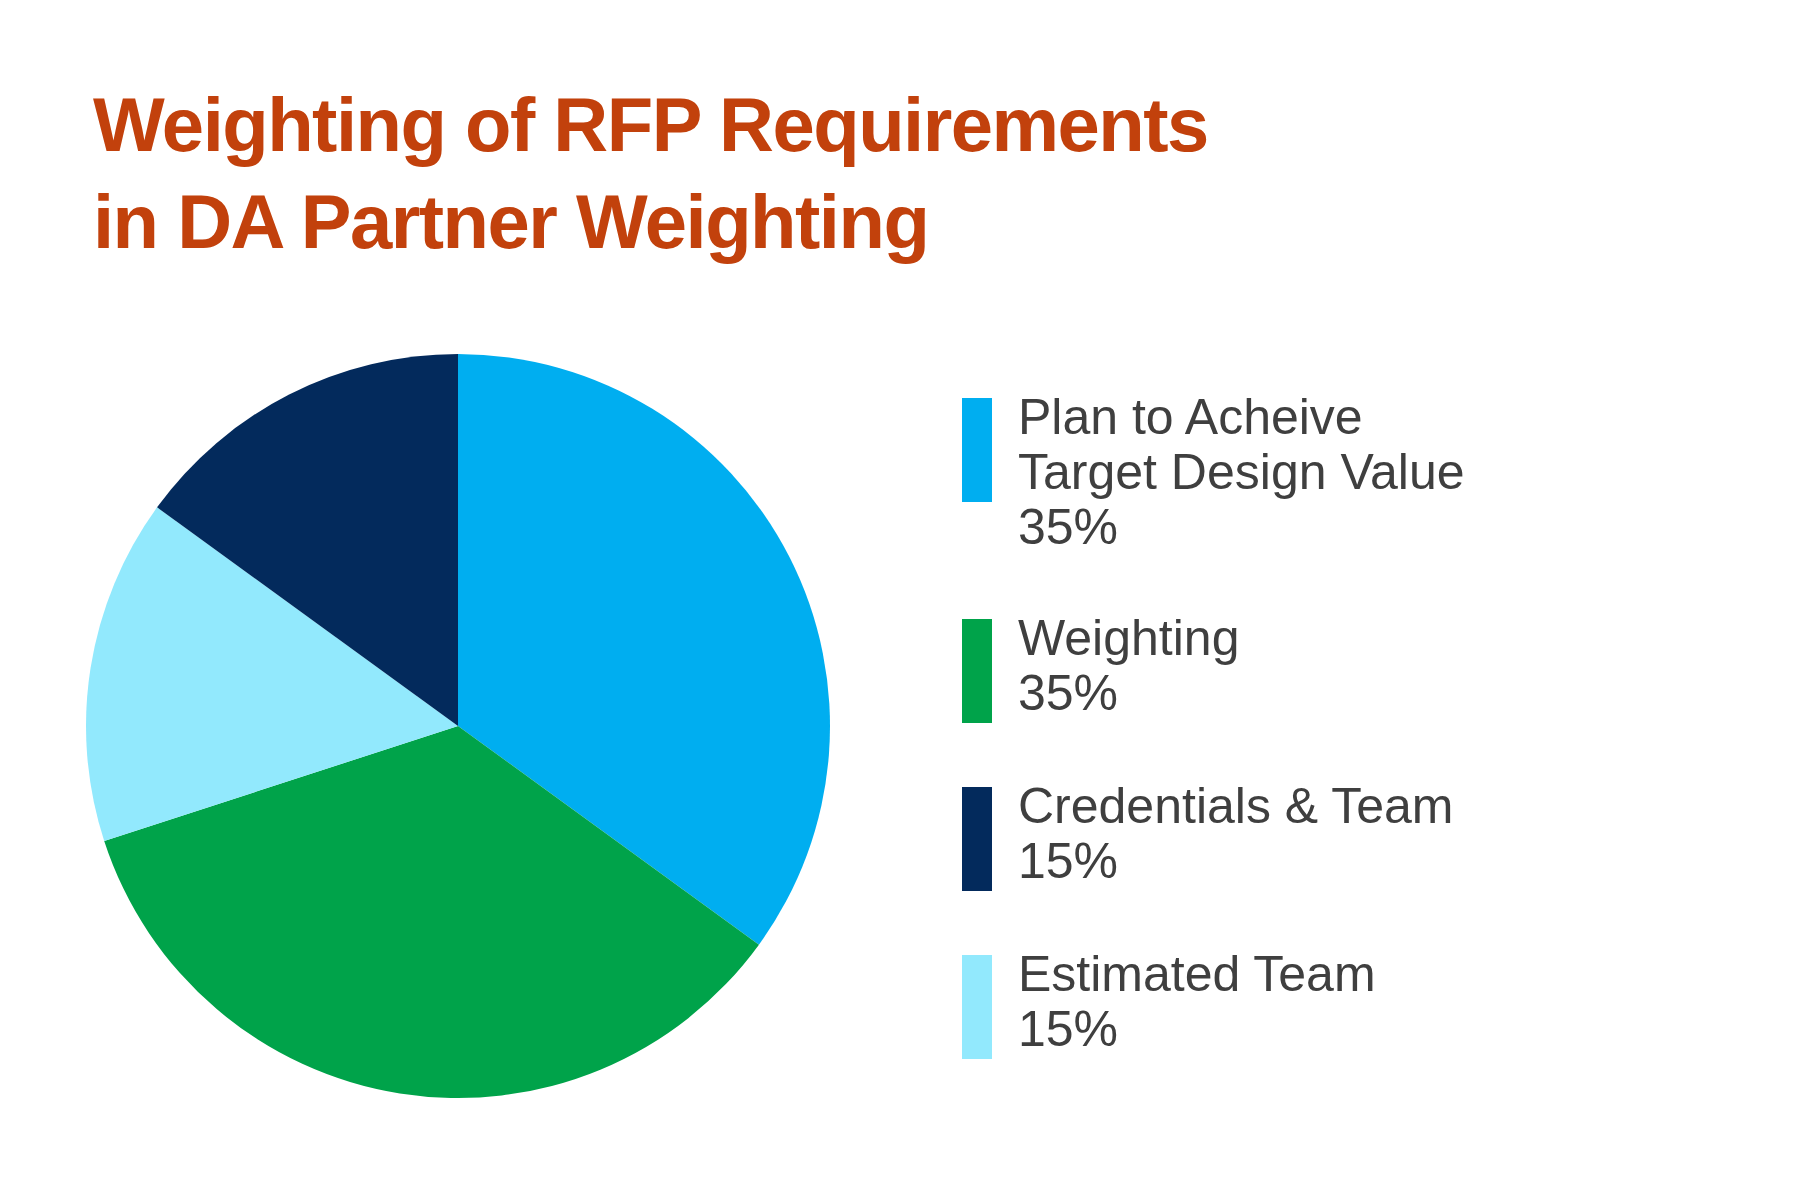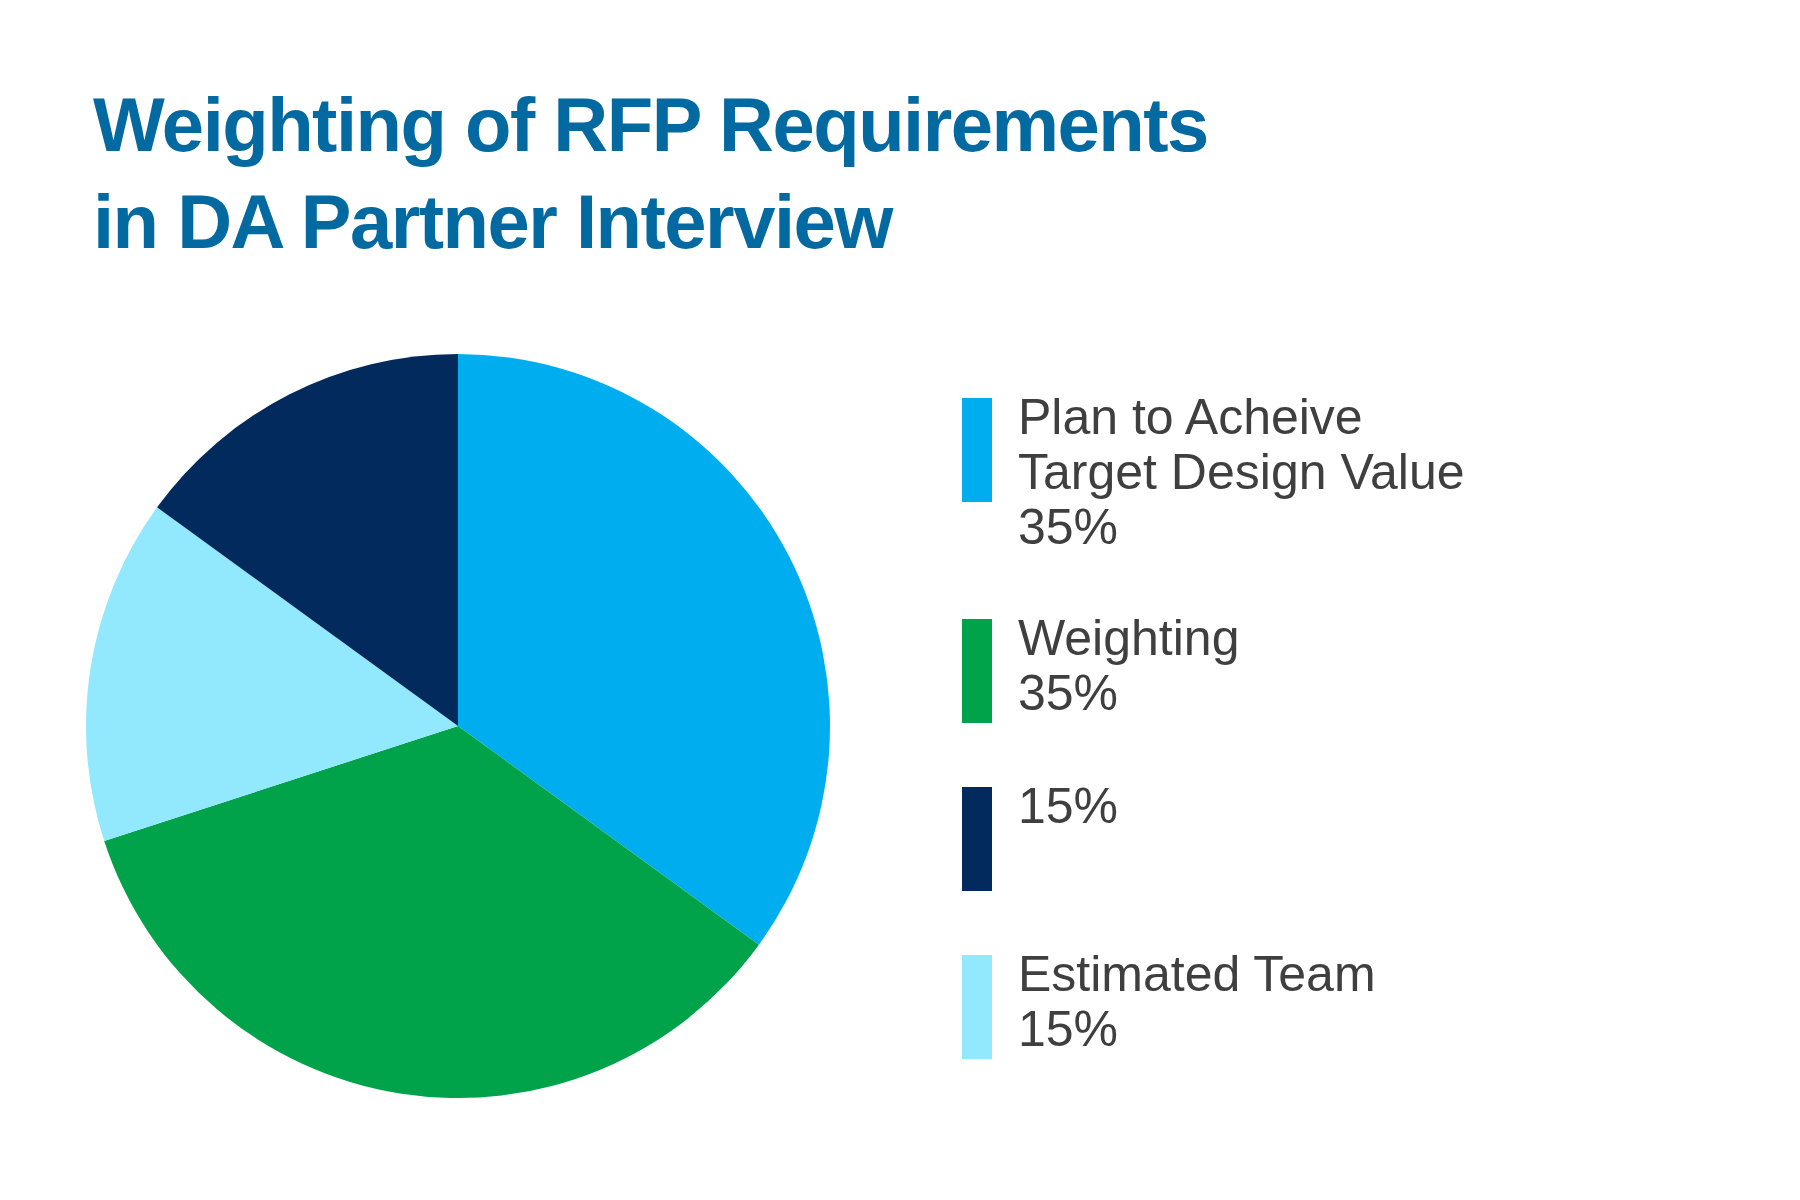--- a/index.html
+++ b/index.html
@@ -16,21 +16,21 @@
   }
   .title {
     position: absolute;
     left: 93px;
     top: 76px;
     margin: 0;
     font-size: 76px;
     line-height: 97px;
     font-weight: 700;
     letter-spacing: -1.5px;
-    color: #0369a1;
+    color: #c2410c;
   }
   #pie-svg {
     position: absolute;
     left: 0;
     top: 0;
   }
   .legend {
     position: absolute;
     left: 962px;
     top: 398px;
@@ -56,21 +56,21 @@
   }
   .legend-text .pct {
     display: block;
   }
 </style>
 </head>
 <body>
 
 <h1 class="title">
   <span>Weighting of RFP Requirements</span><br>
-  <span>in DA Partner Interview</span>
+  <span>in DA Partner Weighting</span>
 </h1>
 
 <svg id="pie-svg" width="1800" height="1200" viewBox="0 0 1800 1200" aria-hidden="false">
     <path d="M 458 726 L 458.00 354.00 A 372 372 0 0 1 758.95 944.66 Z" fill="#00AEF0"></path>
     <path d="M 458 726 L 758.95 944.66 A 372 372 0 0 1 104.21 840.95 Z" fill="#00A34A"></path>
     <path d="M 458 726 L 104.21 840.95 A 372 372 0 0 1 157.05 507.34 Z" fill="#92E9FD"></path>
     <path d="M 458 726 L 157.05 507.34 A 372 372 0 0 1 458.00 354.00 Z" fill="#032A5C"></path>
   </svg>
 
 <div class="legend" id="legend">
@@ -87,20 +87,21 @@
     <span class="swatch" style="background: rgb(0, 163, 74);"></span>
     <div class="legend-text">
         <span style="display: block;">Weighting</span>
         <span class="pct">35%</span>
       </div>
   </div>
 
   <div class="legend-item">
     <span class="swatch" style="background: rgb(3, 42, 92);"></span>
     <div class="legend-text">
+        <span style="display: block;">Credentials &amp; Team</span>
         <span class="pct">15%</span>
       </div>
   </div>
 
   <div class="legend-item">
     <span class="swatch" style="background: rgb(146, 233, 253);"></span>
     <div class="legend-text">
         <span style="display: block;">Estimated Team</span>
         <span class="pct">15%</span>
       </div>

